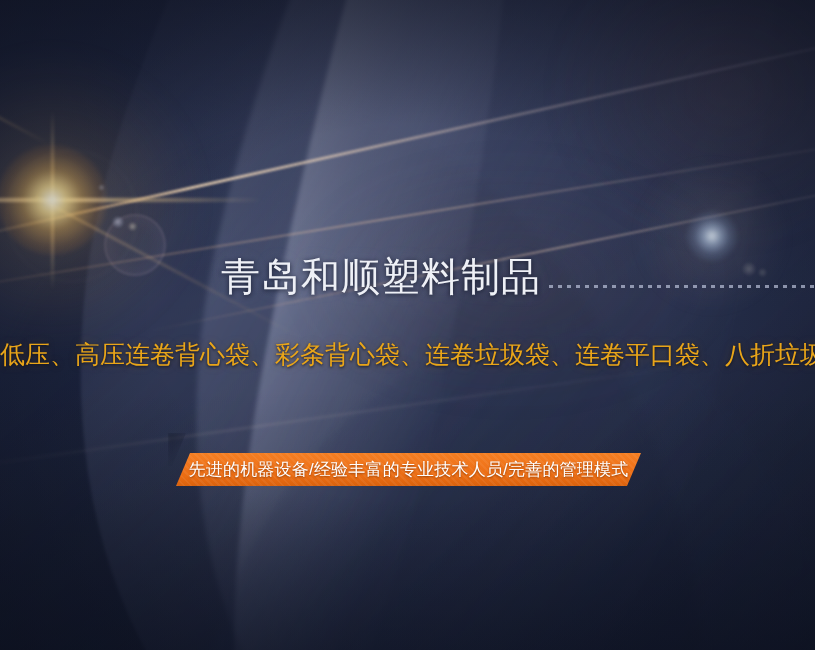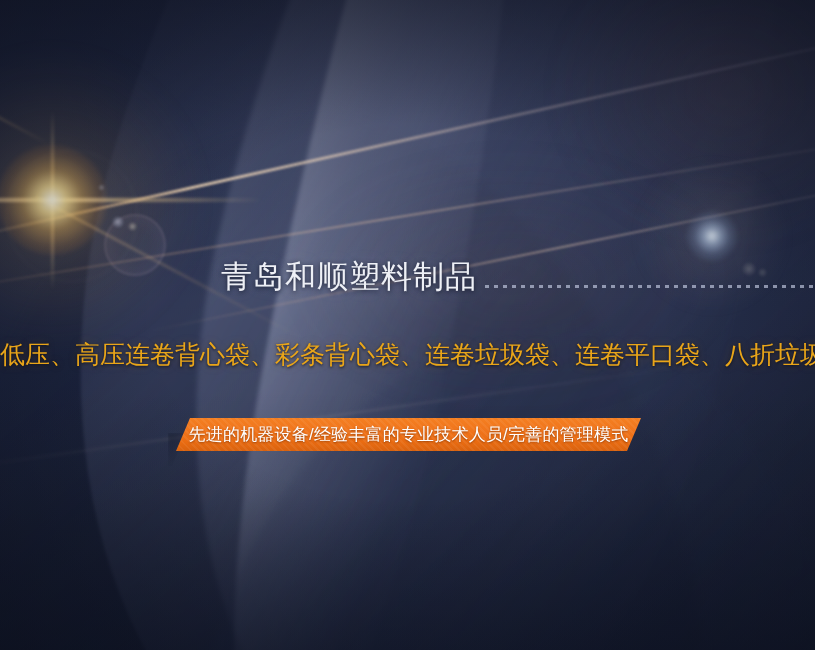--- a/index.html
+++ b/index.html
@@ -298,21 +298,21 @@
   .title-row {
     position: absolute;
     left: 0; right: 0;
     top: 246px;
     height: 60px;
     display: flex;
     align-items: center;
   }
   .title {
     margin-left: 221px;
-    font-size: 31px;
+    font-size: 39px;
     line-height: 1;
     letter-spacing: 1px;
     color: #eef0f6;
     white-space: nowrap;
     text-shadow: 0 1px 5px rgba(10,14,28,0.85), 0 0 16px rgba(150,170,230,0.20);
   }
   .title-dots {
     flex: 1 1 auto;
     height: 3px;
     margin-left: 8px;
@@ -334,21 +334,21 @@
     text-shadow: 0 1px 3px rgba(12,16,30,0.9), 0 0 10px rgba(180,110,20,0.25);
   }
   .subtitle .line {
     display: block;
     white-space: nowrap;
   }
 
   .ribbon {
     position: absolute;
     left: 176px;
-    top: 418px;
+    top: 453px;
     width: 465px;
     height: 33px;
     background: linear-gradient(180deg, #f47f22 0%, #f0741b 40%, #ea6c12 72%, #d9620e 100%);
     clip-path: polygon(14px 0, 100% 0, calc(100% - 14px) 100%, 0 100%);
     display: flex;
     align-items: center;
     justify-content: center;
     box-shadow: 0 2px 10px rgba(10,14,28,0.45);
   }
   .ribbon::after {

